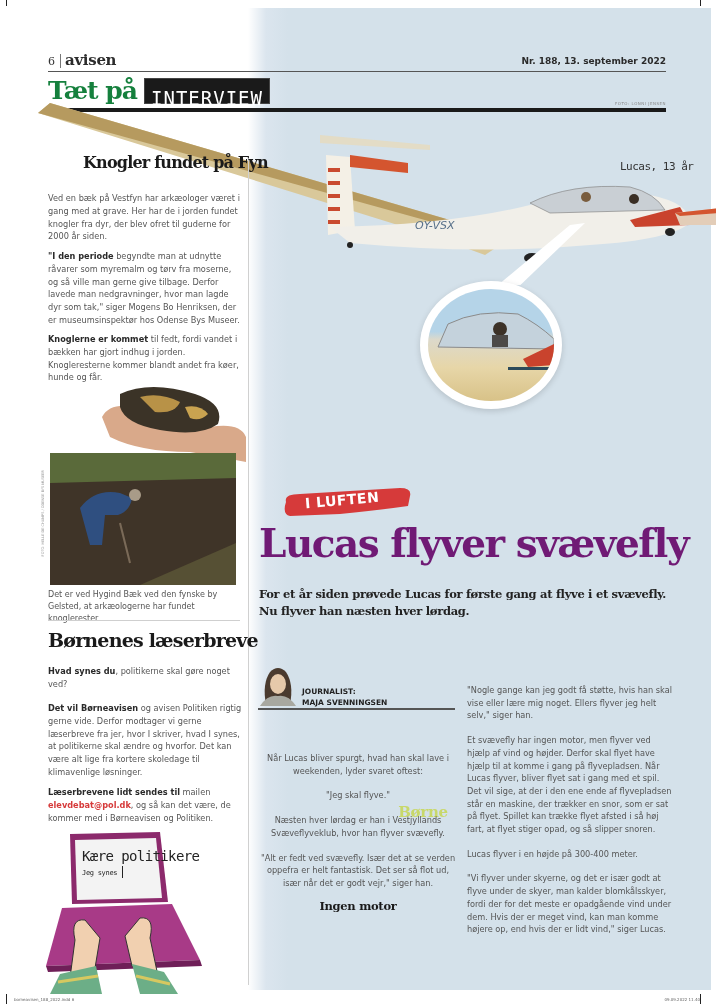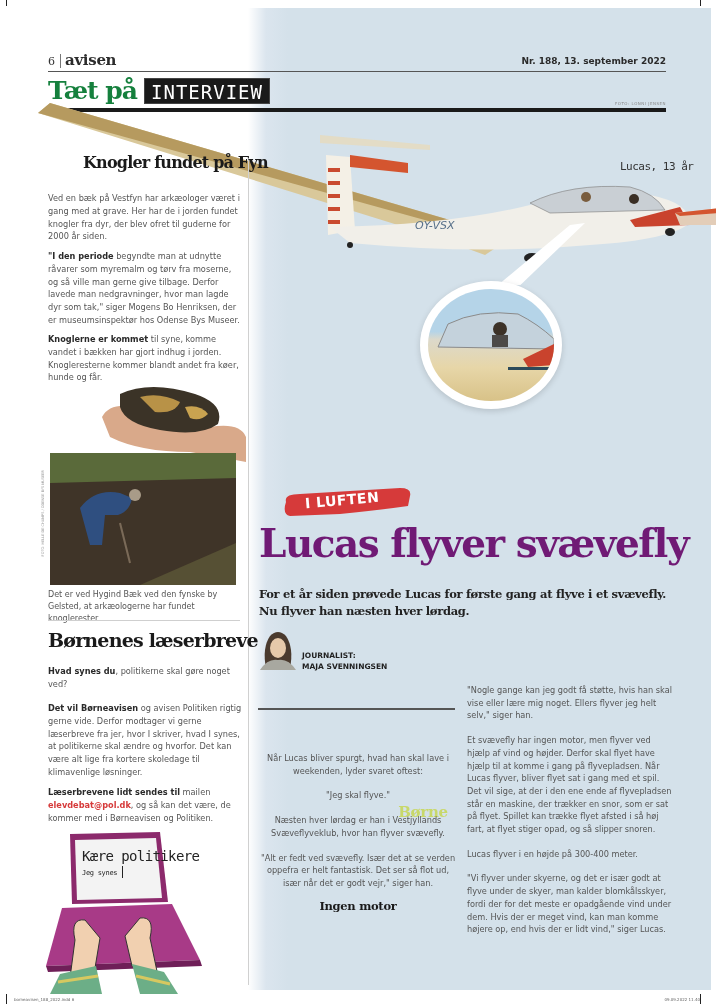--- a/index.html
+++ b/index.html
@@ -15,21 +15,21 @@
 
   .masthead { position: absolute; left: 48px; top: 52px; width: 618px; height: 20px; }
   .page-num { position: absolute; left: 0; top: 3px; font-family: "DejaVu Serif", serif; font-size: 11px; color: #333; }
   .mast-sep { position: absolute; left: 12px; top: 2px; width: 1px; height: 14px; background: #777; }
   .brand { position: absolute; left: 17px; top: -1px; font-family: "DejaVu Serif", serif; font-weight: bold; font-size: 15px; letter-spacing: -0.3px; }
   .brand .c1 { color: #c8d86a; } .brand .c3 { color: #2c2c2c; }
   .issue { position: absolute; right: 0; top: 4px; font-family: "DejaVu Sans", sans-serif; font-weight: bold; font-size: 9px; color: #2a2a2a; }
   .mast-rule { position: absolute; left: 48px; top: 71px; width: 618px; height: 1px; background: #555; }
 
   .section-title { position: absolute; left: 48px; top: 76px; font-family: "DejaVu Serif", serif; font-weight: bold; font-size: 25px; color: #15803d; letter-spacing: -1px; }
-  .interview-tag { position: absolute; left: 144px; top: 78px; height: 26px; padding: 0 6px; background: #1a1a1a; color: #fff; font-family: "DejaVu Sans Mono", monospace; font-size: 19px; letter-spacing: 1px; line-height: 26px; border: 1px solid #444; }
+  .interview-tag { position: absolute; left: 144px; top: 78px; height: 26px; padding: 6px 6px; background: #1a1a1a; color: #fff; font-family: "DejaVu Sans Mono", monospace; font-size: 19px; letter-spacing: 1px; line-height: 26px; border: 1px solid #444; }
   .photo-credit { position: absolute; right: 50px; top: 101px; font-size: 4px; color: #888; letter-spacing: 0.5px; }
   .thick-rule { position: absolute; left: 48px; top: 108px; width: 618px; height: 4px; background: #1a1a1a; }
   .col-divider { position: absolute; left: 248px; top: 160px; width: 1px; height: 825px; background: #d0d0d0; }
   h2.serif { font-family: "DejaVu Serif", serif; font-weight: bold; color: #1a1a1a; letter-spacing: -0.8px; }
   .knogler-title { position: absolute; left: 48px; top: 153px; font-size: 16px; margin-left: 35px; }
   .para { font-size: 8.2px; line-height: 12.8px; color: #555; }
   .para b { color: #2a2a2a; }
   .p1 { position: absolute; left: 48px; top: 192px; width: 192px; }
   .p2 { position: absolute; left: 48px; top: 250px; width: 192px; }
   .p3 { position: absolute; left: 48px; top: 333px; width: 192px; }
@@ -54,21 +54,21 @@
   .lucas-label { position: absolute; left: 620px; top: 160px; font-family: "DejaVu Sans Mono", monospace; font-size: 11px; color: #333; letter-spacing: -0.5px; }
   .zoom-circle { position: absolute; left: 420px; top: 281px; width: 142px; height: 128px; border-radius: 50%; background: #fff; box-shadow: 0 2px 6px rgba(0,0,0,.15); }
   .zoom-inner { position: absolute; left: 8px; top: 8px; width: 126px; height: 112px; border-radius: 50%; overflow: hidden;
      background: linear-gradient(to bottom, #b5d4e8 0%, #b5d4e8 38%, #dcd9cb 45%, #e7d6a8 70%, #d8c288 100%); }
 
   .tag-brush { position: absolute; left: 280px; top: 484px; width: 134px; height: 34px; }
   .tag-text { position: absolute; left: 305px; top: 492px; font-family: "DejaVu Sans", sans-serif; font-weight: bold; font-size: 14px; color: #fff; letter-spacing: 0.5px; transform: rotate(-5deg); }
   .headline { position: absolute; left: 259px; top: 520px; font-family: "DejaVu Serif", serif; font-weight: bold; font-size: 39px; color: #701a75; letter-spacing: -1.5px; white-space: nowrap; }
   .lede { position: absolute; left: 259px; top: 586px; width: 420px; font-family: "DejaVu Serif", serif; font-weight: bold; font-size: 11.5px; line-height: 17px; color: #222; letter-spacing: -0.3px; }
 
-  .journalist { position: absolute; left: 258px; top: 628px; width: 200px; height: 44px; }
+  .journalist { position: absolute; left: 258px; top: 664px; width: 200px; height: 44px; }
   .j-avatar { position: absolute; left: 0; top: 0; width: 40px; height: 42px; }
   .j-label { position: absolute; left: 44px; top: 22px; font-size: 7.5px; font-weight: bold; color: #222; line-height: 11px; }
   .j-rule { position: absolute; left: 258px; top: 708px; width: 197px; height: 2px; background: #555; }
 
   .c1 { position: absolute; left: 258px; top: 752px; width: 200px; text-align: center; }
   .c1 p, .c2 p { margin-bottom: 12px; }
   .para.c1, .para.c2 { font-size: 8.2px; line-height: 12.7px; color: #555; }
   .sub-head { font-family: "DejaVu Serif", serif; font-weight: bold; font-size: 11.5px; color: #1a1a1a; margin: -2px 0 2px; letter-spacing: -0.3px; }
   .c2 { position: absolute; left: 467px; top: 684px; width: 205px; }
 
@@ -144,21 +144,21 @@
       <rect x="80" y="78" width="46" height="3" fill="#2d4a5a"></rect>
     </svg>
   </div>
 </div>
 
 <div class="col-divider"></div>
 
 <h2 class="serif knogler-title">Knogler fundet på Fyn</h2>
 <p class="para p1">Ved en bæk på Vestfyn har arkæologer været i gang med at grave. Her har de i jorden fundet knogler fra dyr, der blev ofret til guderne for 2000 år siden.</p>
 <p class="para p2"><b>"I den periode</b><span> begyndte man at udnytte råvarer som myremalm og tørv fra moserne, og så ville man gerne give tilbage. Derfor lavede man nedgravninger, hvor man lagde dyr som tak," siger Mogens Bo Henriksen, der er museumsinspektør hos Odense Bys Museer.</span></p>
-<p class="para p3"><b>Knoglerne er kommet</b><span> til syne, komme vandet i bækken har gjort indhug i jorden. Knogleresterne kommer blandt andet fra køer, hunde og får.</span></p>
+<p class="para p3"><b>Knoglerne er kommet</b><span> til fedt, fordi vandet i bækken har gjort indhug i jorden. Knogleresterne kommer blandt andet fra køer, hunde og får.</span></p>
 
 <svg class="bone-photo" viewBox="0 0 146 80">
   <path d="M2,35 Q10,20 35,25 L110,45 Q140,40 146,55 L146,80 Q120,75 90,70 Q40,70 10,55 Z" fill="#d9a98a"></path>
   <path d="M20,12 Q50,-2 95,12 Q125,22 118,42 Q100,55 60,48 Q25,42 20,25 Z" fill="#3b3327"></path>
   <path d="M40,15 Q60,10 80,20 Q75,32 55,30 Z" fill="#b89247"></path>
   <path d="M85,25 Q100,22 108,32 Q100,40 90,36 Z" fill="#c9a350"></path>
 </svg>
 <div class="dig-photo">
   <svg width="186" height="132" viewBox="0 0 186 132">
     <rect x="0" y="0" width="186" height="30" fill="#5a6a3a"></rect>

